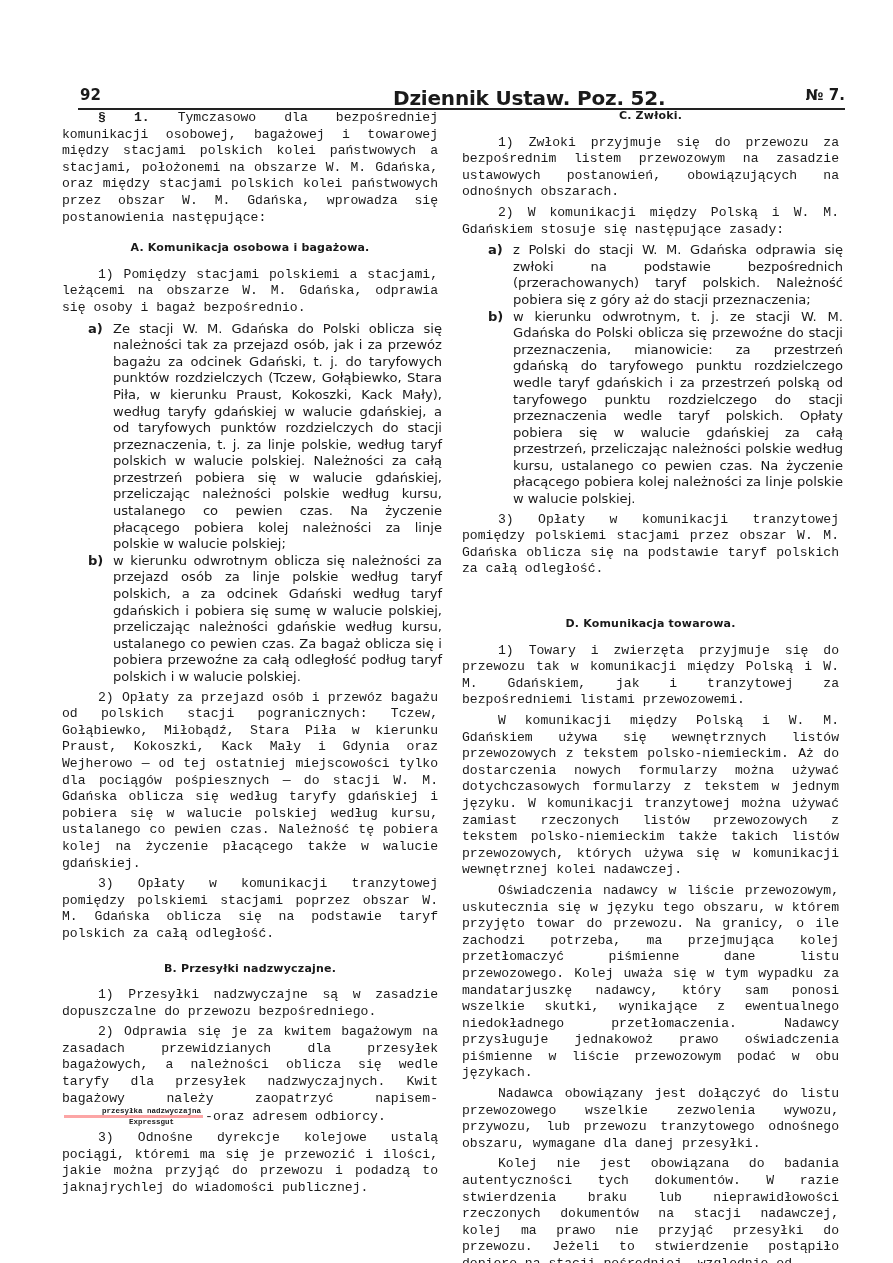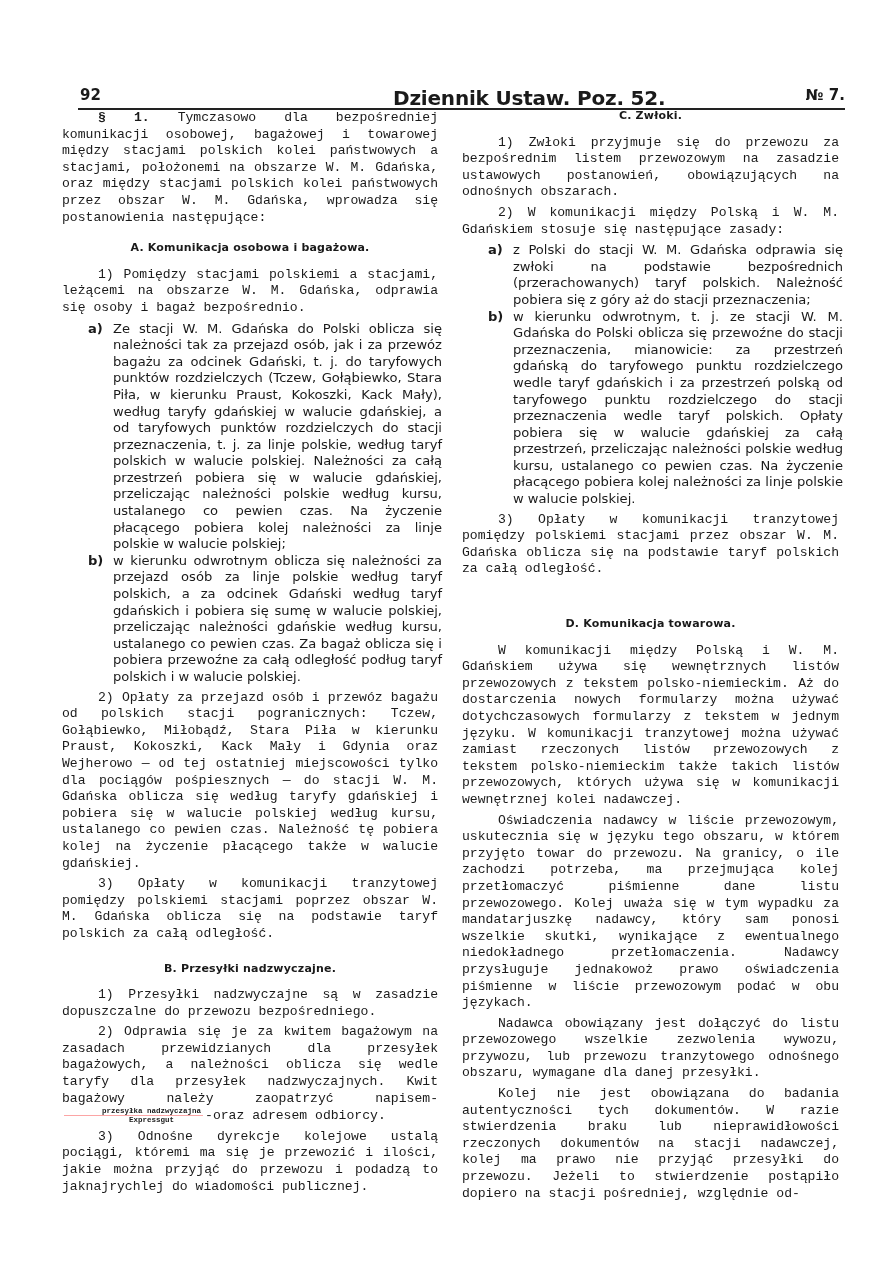--- a/index.html
+++ b/index.html
@@ -13,21 +13,21 @@
   .col { position: absolute; top: 106px; font-size: 13.1px; line-height: 16.6px; text-align: justify; }
   .col.left { left: 58px; width: 384px; }
   .col.right { left: 458px; width: 385px; }
   p { margin: 4px; font-family: Liberation Mono, monospace; }
   .ind { text-indent: 36px; }
   .h { text-align: center; font-weight: bold; font-size: 11px; margin: 14px 0 10px 0; letter-spacing: 0.2px; }
   .item { display: flex; margin-left: 30px; }
   .item .lbl { width: 25px; flex: none; font-weight: bold; }
   .item .txt { flex: 1; text-align: justify; }
   .frac { display: inline-block; vertical-align: middle; text-align: center; font-size: 7.5px; line-height: 8px; font-weight: bold; margin: 0 2px; }
-  .frac .top { border-bottom: 1px solid #fca5a5; padding: 0 2px; }
+  .frac .top { border-bottom: 3px solid #fca5a5; padding: 0 2px; }
   .b { font-weight: bold; }
 </style>
 </head>
 <body>
 
 <div class="header">
   <span class="pg">92</span>
   <span class="title">Dziennik Ustaw. Poz. 52.</span>
   <span class="num">№ 7.</span>
   <div class="rule"></div>
@@ -65,17 +65,18 @@
     <span class="lbl">a)</span>
     <span class="txt">z Polski do stacji W. M. Gdańska odprawia się zwłoki na podstawie bezpośrednich (przerachowanych) taryf polskich. Należność pobiera się z góry aż do stacji przeznaczenia;</span>
   </div>
   <div class="item">
     <span class="lbl">b)</span>
     <span class="txt">w kierunku odwrotnym, t. j. ze stacji W. M. Gdańska do Polski oblicza się przewoźne do stacji przeznaczenia, mianowicie: za przestrzeń gdańską do taryfowego punktu rozdzielczego wedle taryf gdańskich i za przestrzeń polską od taryfowego punktu rozdzielczego do stacji przeznaczenia wedle taryf polskich. Opłaty pobiera się w walucie gdańskiej za całą przestrzeń, przeliczając należności polskie według kursu, ustalanego co pewien czas. Na życzenie płacącego pobiera kolej należności za linje polskie w walucie polskiej.</span>
   </div>
   <p class="ind">3) Opłaty w komunikacji tranzytowej pomiędzy polskiemi stacjami przez obszar W. M. Gdańska oblicza się na podstawie taryf polskich za całą odległość.</p>
 
   <div class="h" style="margin-top:38px;">D. Komunikacja towarowa.</div>
+  <p class="ind">1) Towary i zwierzęta przyjmuje się do przewozu tak w komunikacji między Polską i W. M. Gdańskiem, jak i tranzytowej za bezpośredniemi listami przewozowemi.</p>
   <p class="ind">W komunikacji między Polską i W. M. Gdańskiem używa się wewnętrznych listów przewozowych z tekstem polsko-niemieckim. Aż do dostarczenia nowych formularzy można używać dotychczasowych formularzy z tekstem w jednym języku. W komunikacji tranzytowej można używać zamiast rzeczonych listów przewozowych z tekstem polsko-niemieckim także takich listów przewozowych, których używa się w komunikacji wewnętrznej kolei nadawczej.</p>
   <p class="ind">Oświadczenia nadawcy w liście przewozowym, uskutecznia się w języku tego obszaru, w którem przyjęto towar do przewozu. Na granicy, o ile zachodzi potrzeba, ma przejmująca kolej przetłomaczyć piśmienne dane listu przewozowego. Kolej uważa się w tym wypadku za mandatarjuszkę nadawcy, który sam ponosi wszelkie skutki, wynikające z ewentualnego niedokładnego przetłomaczenia. Nadawcy przysługuje jednakowoż prawo oświadczenia piśmienne w liście przewozowym podać w obu językach.</p>
   <p class="ind">Nadawca obowiązany jest dołączyć do listu przewozowego wszelkie zezwolenia wywozu, przywozu, lub przewozu tranzytowego odnośnego obszaru, wymagane dla danej przesyłki.</p>
   <p class="ind">Kolej nie jest obowiązana do badania autentyczności tych dokumentów. W razie stwierdzenia braku lub nieprawidłowości rzeczonych dokumentów na stacji nadawczej, kolej ma prawo nie przyjąć przesyłki do przewozu. Jeżeli to stwierdzenie postąpiło dopiero na stacji pośredniej, względnie od-</p>
 </div>
 
 </body></html>

